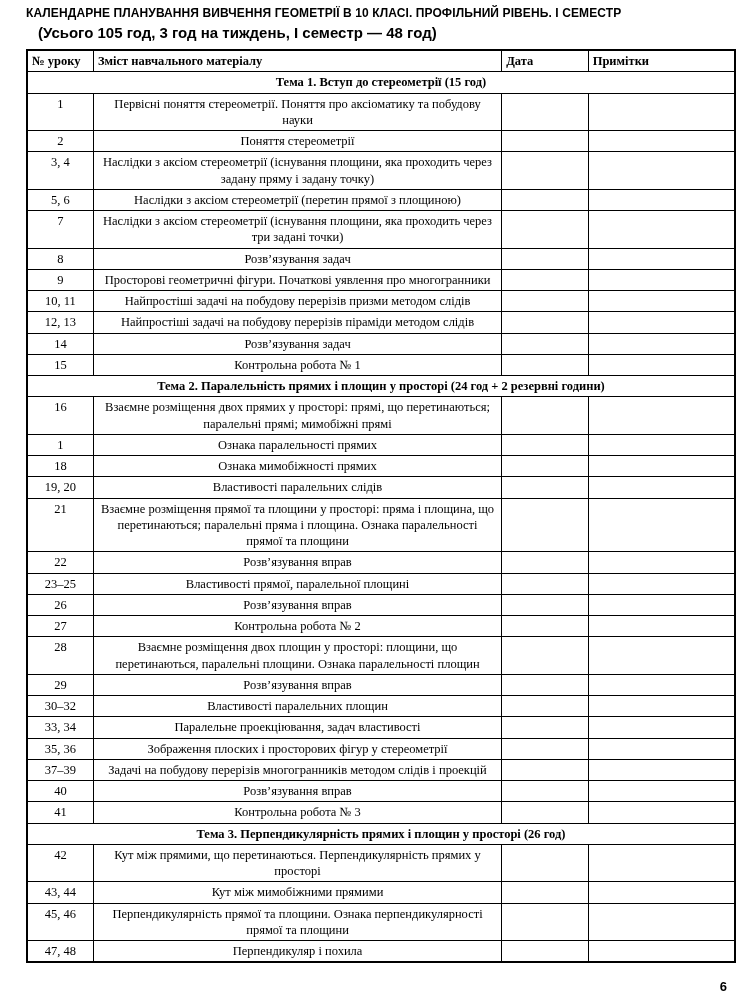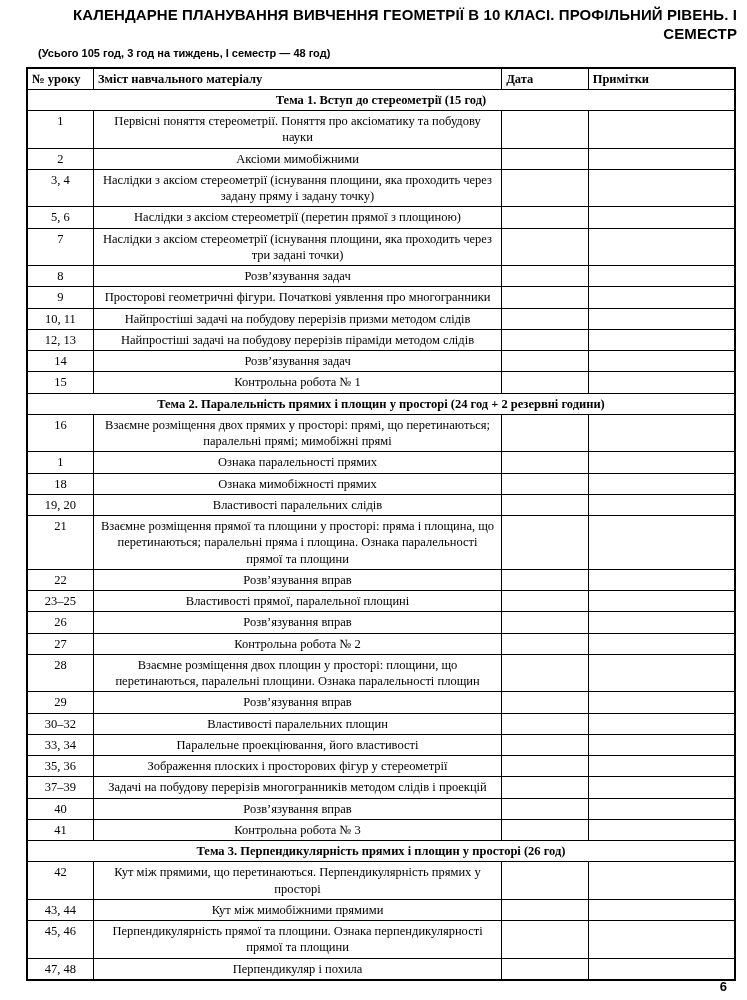--- a/index.html
+++ b/index.html
@@ -15,29 +15,28 @@
     position: relative;
     box-sizing: border-box;
   }
   .page {
     padding: 6px 10px 0 26px;
     box-sizing: border-box;
   }
   .title {
     font-family: "Liberation Sans", sans-serif;
     font-weight: bold;
-    font-size: 15px;
+    font-size: 12px;
     line-height: 1.25;
     letter-spacing: 0.1px;
-    text-align: right;
   }
   .subtitle {
     font-family: "Liberation Sans", sans-serif;
     font-weight: bold;
-    font-size: 11px;
+    font-size: 15px;
     margin-top: 3px;
     padding-left: 12px;
   }
   table.plan {
     border-collapse: collapse;
     width: 710px;
     margin-top: 8px;
     border: 2px solid #000;
   }
   table.plan th,
@@ -108,21 +107,21 @@
           <td colspan="4" class="section">Тема 1. Вступ до стереометрії (15 год)</td>
         </tr>
         <tr>
           <td class="num">1</td>
           <td class="content">Первісні поняття стереометрії. Поняття про аксіоматику та побудову науки</td>
           <td class="date"></td>
           <td class="notes"></td>
         </tr>
         <tr>
           <td class="num">2</td>
-          <td class="content">Аксіоми мимобіжними</td>
+          <td class="content">Поняття стереометрії</td>
           <td class="date"></td>
           <td class="notes"></td>
         </tr>
         <tr>
           <td class="num">3, 4</td>
           <td class="content">Наслідки з аксіом стереометрії (існування площини, яка проходить через задану пряму і задану точку)</td>
           <td class="date"></td>
           <td class="notes"></td>
         </tr>
         <tr>
@@ -243,21 +242,21 @@
           <td class="notes"></td>
         </tr>
         <tr>
           <td class="num">30–32</td>
           <td class="content">Властивості паралельних площин</td>
           <td class="date"></td>
           <td class="notes"></td>
         </tr>
         <tr>
           <td class="num">33, 34</td>
-          <td class="content">Паралельне проекціювання, його властивості</td>
+          <td class="content">Паралельне проекціювання, задач властивості</td>
           <td class="date"></td>
           <td class="notes"></td>
         </tr>
         <tr>
           <td class="num">35, 36</td>
           <td class="content">Зображення плоских і просторових фігур у стереометрії</td>
           <td class="date"></td>
           <td class="notes"></td>
         </tr>
         <tr>

